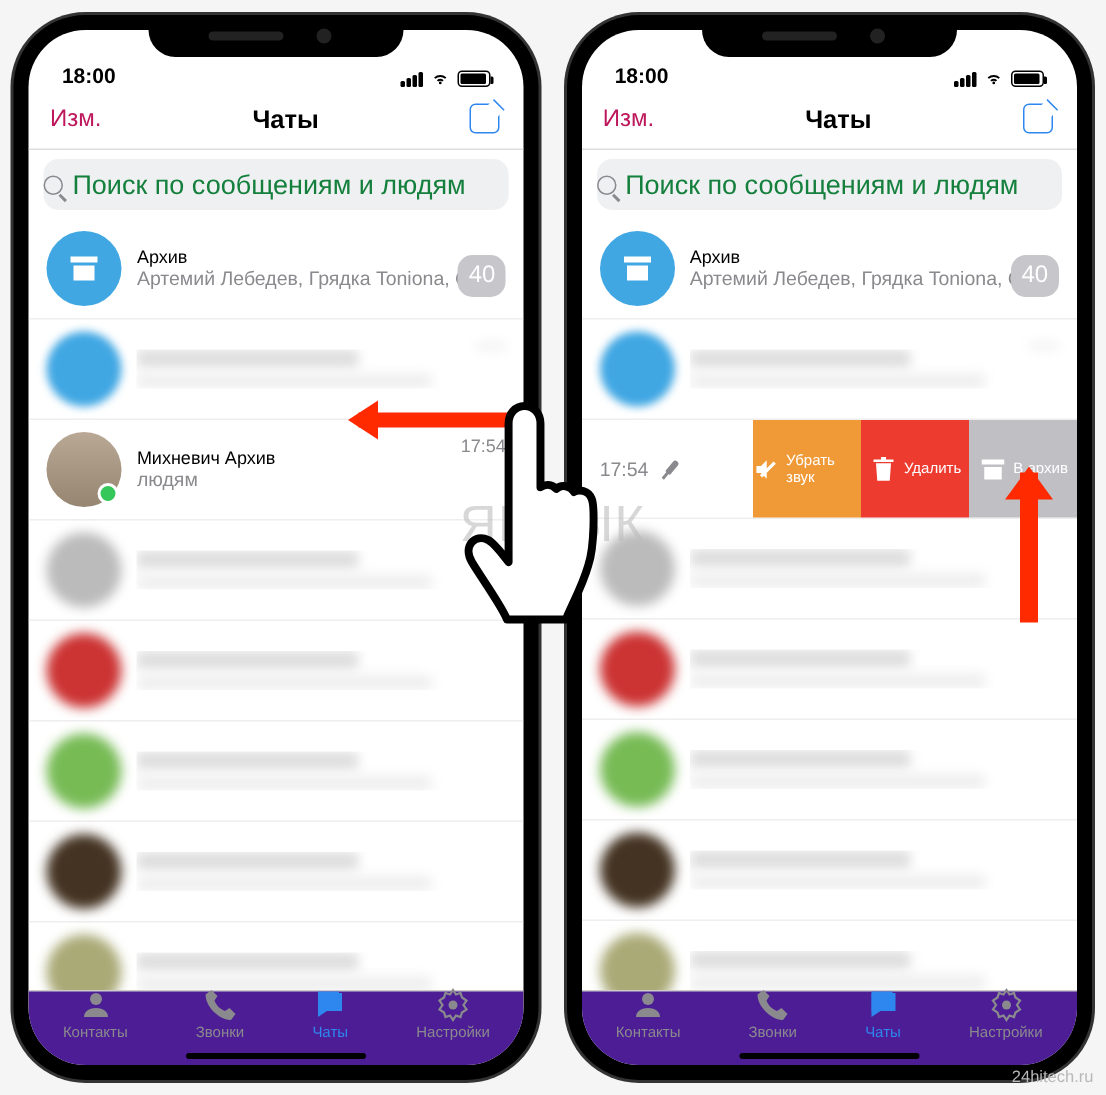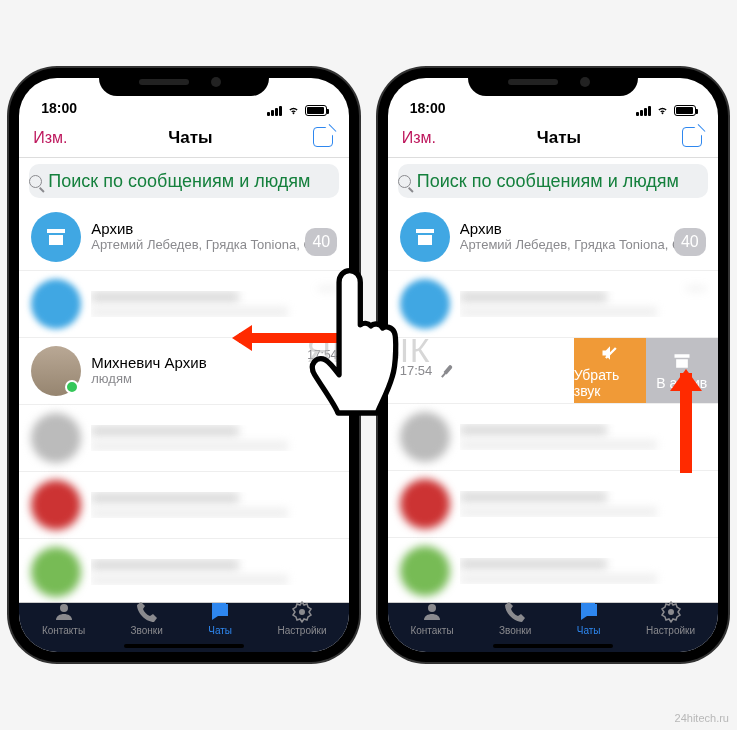--- a/index.html
+++ b/index.html
@@ -1,17 +1,17 @@
 <!DOCTYPE html>
 <html><head>
 <meta charset="utf-8">
 <style>
   * { box-sizing: border-box; margin: 0; padding: 0; font-family: -apple-system, "Helvetica Neue", Arial, sans-serif; }
   body { background: #f5f5f5; width: 737px; height: 730px; position: relative; display: flex; justify-content: space-around; align-items: center; }
-  .phone { width: 350px; height: 594px; background: #000; border-radius: 48px; padding: 10px; position: relative; box-shadow: 0 0 0 2px #333; }
+  .phone { width: 350px; height: 710px; background: #000; border-radius: 48px; padding: 10px; position: relative; box-shadow: 0 0 0 2px #333; }
   .screen { width: 100%; height: 100%; background: #fff; border-radius: 38px; overflow: hidden; position: relative; }
   .notch { position: absolute; top: 0; left: 50%; transform: translateX(-50%); width: 170px; height: 28px; background: #000; border-radius: 0 0 18px 18px; z-index: 100; }
   .notch::before { content:""; position:absolute; left:40px; top:11px; width:50px; height:6px; background:#222; border-radius:3px; }
   .notch::after { content:""; position:absolute; right:48px; top:9px; width:10px; height:10px; background:#222; border-radius:50%; }
 
   .statusbar { height: 40px; display: flex; justify-content: space-between; align-items: flex-end; padding: 0 22px 2px; font-size: 14px; font-weight: 600; }
   .statusbar .icons { display:flex; gap:4px; align-items:center; }
   .signal { display:flex; gap:1px; align-items:flex-end; }
   .signal span { width:3px; background:#000; border-radius:1px; }
   .signal span:nth-child(1){height:4px}.signal span:nth-child(2){height:6px}.signal span:nth-child(3){height:8px}.signal span:nth-child(4){height:10px}
@@ -34,42 +34,42 @@
   .chatlist { height: calc(100% - 40px - 40px - 46px - 50px); overflow:hidden; }
   .row { display:flex; align-items:center; padding:8px 12px; border-bottom:0.5px solid #eee; position:relative; min-height:66px; }
   .avatar { width:50px;height:50px;border-radius:50%;flex-shrink:0;margin-right:10px;display:flex;align-items:center;justify-content:center; }
   .av-archive{background:#40a7e3}
   .av-archive svg{width:24px;height:24px;fill:#fff}
   .av-saved{background:#40a7e3;filter:blur(3px)}
   .av-blur{background:#bbb;filter:blur(4px)}
   .av-person{background:linear-gradient(#b9a895,#968570);position:relative}
   .av-person::after{content:"";position:absolute;bottom:2px;right:2px;width:10px;height:10px;background:#35c759;border:2px solid #fff;border-radius:50%}
   .content{flex:1;overflow:hidden}
-  .title{font-size:15px;font-weight:500;color:#000}
+  .title{font-size:12px;font-weight:500;color:#000}
   .subtitle{font-size:13px;color:#8a8a8e;line-height:1.3;white-space:nowrap;overflow:hidden;text-overflow:ellipsis}
   .meta{position:absolute;right:12px;top:10px;font-size:12px;color:#8a8a8e}
   .badge{position:absolute;right:12px;bottom:14px;background:#c6c6cb;color:#fff;border-radius:10px;padding:5px 7px;font-size:16px}
 
   .row.blur .title,.row.blur .subtitle,.row.blur .meta{filter:blur(4px);color:#999}
   .row.blur .title{background:#ddd;height:12px;width:60%;border-radius:3px}
   .row.blur .subtitle{background:#eee;height:10px;width:80%;border-radius:3px;margin-top:4px}
 
   .swipe-row{display:flex;height:66px;border-bottom:0.5px solid #eee}
   .swipe-left{flex:1;display:flex;align-items:center;padding-left:12px;gap:8px;color:#8a8a8e;font-size:13px}
   .pin-icon{width:14px;height:14px;transform:rotate(40deg);position:relative}
   .pin-icon::before{content:"";position:absolute;left:5px;top:0;width:4px;height:10px;background:#8a8a8e;border-radius:2px 2px 0 0}
   .pin-icon::after{content:"";position:absolute;left:6px;top:9px;width:2px;height:6px;background:#8a8a8e}
   .swipe-actions{display:flex}
-  .action{width:72px;display:flex;flex-direction:column;align-items:center;justify-content:center;color:#fff;font-size:14px;gap:4px}
+  .action{width:72px;display:flex;flex-direction:row;align-items:center;justify-content:center;color:#fff;font-size:10px;gap:4px}
   .action svg{width:20px;height:20px;fill:#fff}
   .a-mute{background:#f09a37}
   .a-delete{background:#ee3b30}
   .a-archive{background:#bfbfc4}
 
-  .tabbar{position:absolute;bottom:0;left:0;right:0;height:50px;border-top:0.5px solid #ccc;background:#0f172a;display:flex;justify-content:space-around;align-items:center;padding-bottom:20px}
+  .tabbar{position:absolute;bottom:0;left:0;right:0;height:50px;border-top:0.5px solid #ccc;background:#4c1d95;display:flex;justify-content:space-around;align-items:center;padding-bottom:20px}
   .tab{display:flex;flex-direction:column;align-items:center;gap:1px;color:#8a8a8e;font-size:10px}
   .tab.active{color:#2e87ef}
   .tab svg{width:24px;height:24px;fill:currentColor}
   .homebar{position:absolute;bottom:4px;left:50%;transform:translateX(-50%);width:120px;height:4px;background:#000;border-radius:3px;z-index:50}
 
   
   .arrow-red-left{position:absolute;left:200px;top:-13px;width:120px;height:26px;z-index:200}
   .arrow-red-left::before{content:"";position:absolute;left:20px;top:8px;width:100px;height:10px;background:#ff2a00}
   .arrow-red-left::after{content:"";position:absolute;left:0;top:0;border:13px solid transparent;border-right:20px solid #ff2a00}
   .arrow-red-up{position:absolute;left:282px;top:275px;width:30px;height:120px;z-index:200}
@@ -276,20 +276,26 @@
           <span>17:54</span>
           <span class="pin-icon"></span>
         </div>
         <div class="swipe-actions">
           <div class="action a-mute">
             <svg viewBox="0 0 24 24">
                 <path d="M3 9h4l5-5v16l-5-5H3zM18 5l2 2-12 12-2-2z"></path>
               </svg>
             <span>Убрать звук</span>
           </div>
+          <div class="action a-delete">
+            <svg viewBox="0 0 24 24">
+                <path d="M6 7h12l-1 14H7zM4 4h16v2H4zm6-2h4v2h-4z"></path>
+              </svg>
+            <span>Удалить</span>
+          </div>
           <div class="action a-archive">
             <svg viewBox="0 0 24 24">
                 <path d="M3 4h18v4H3zM5 10h14v10H5zm4 2h6v2H9z"></path>
               </svg>
             <span>В архив</span>
           </div>
         </div>
       </div>
 
       <div class="row blur">

